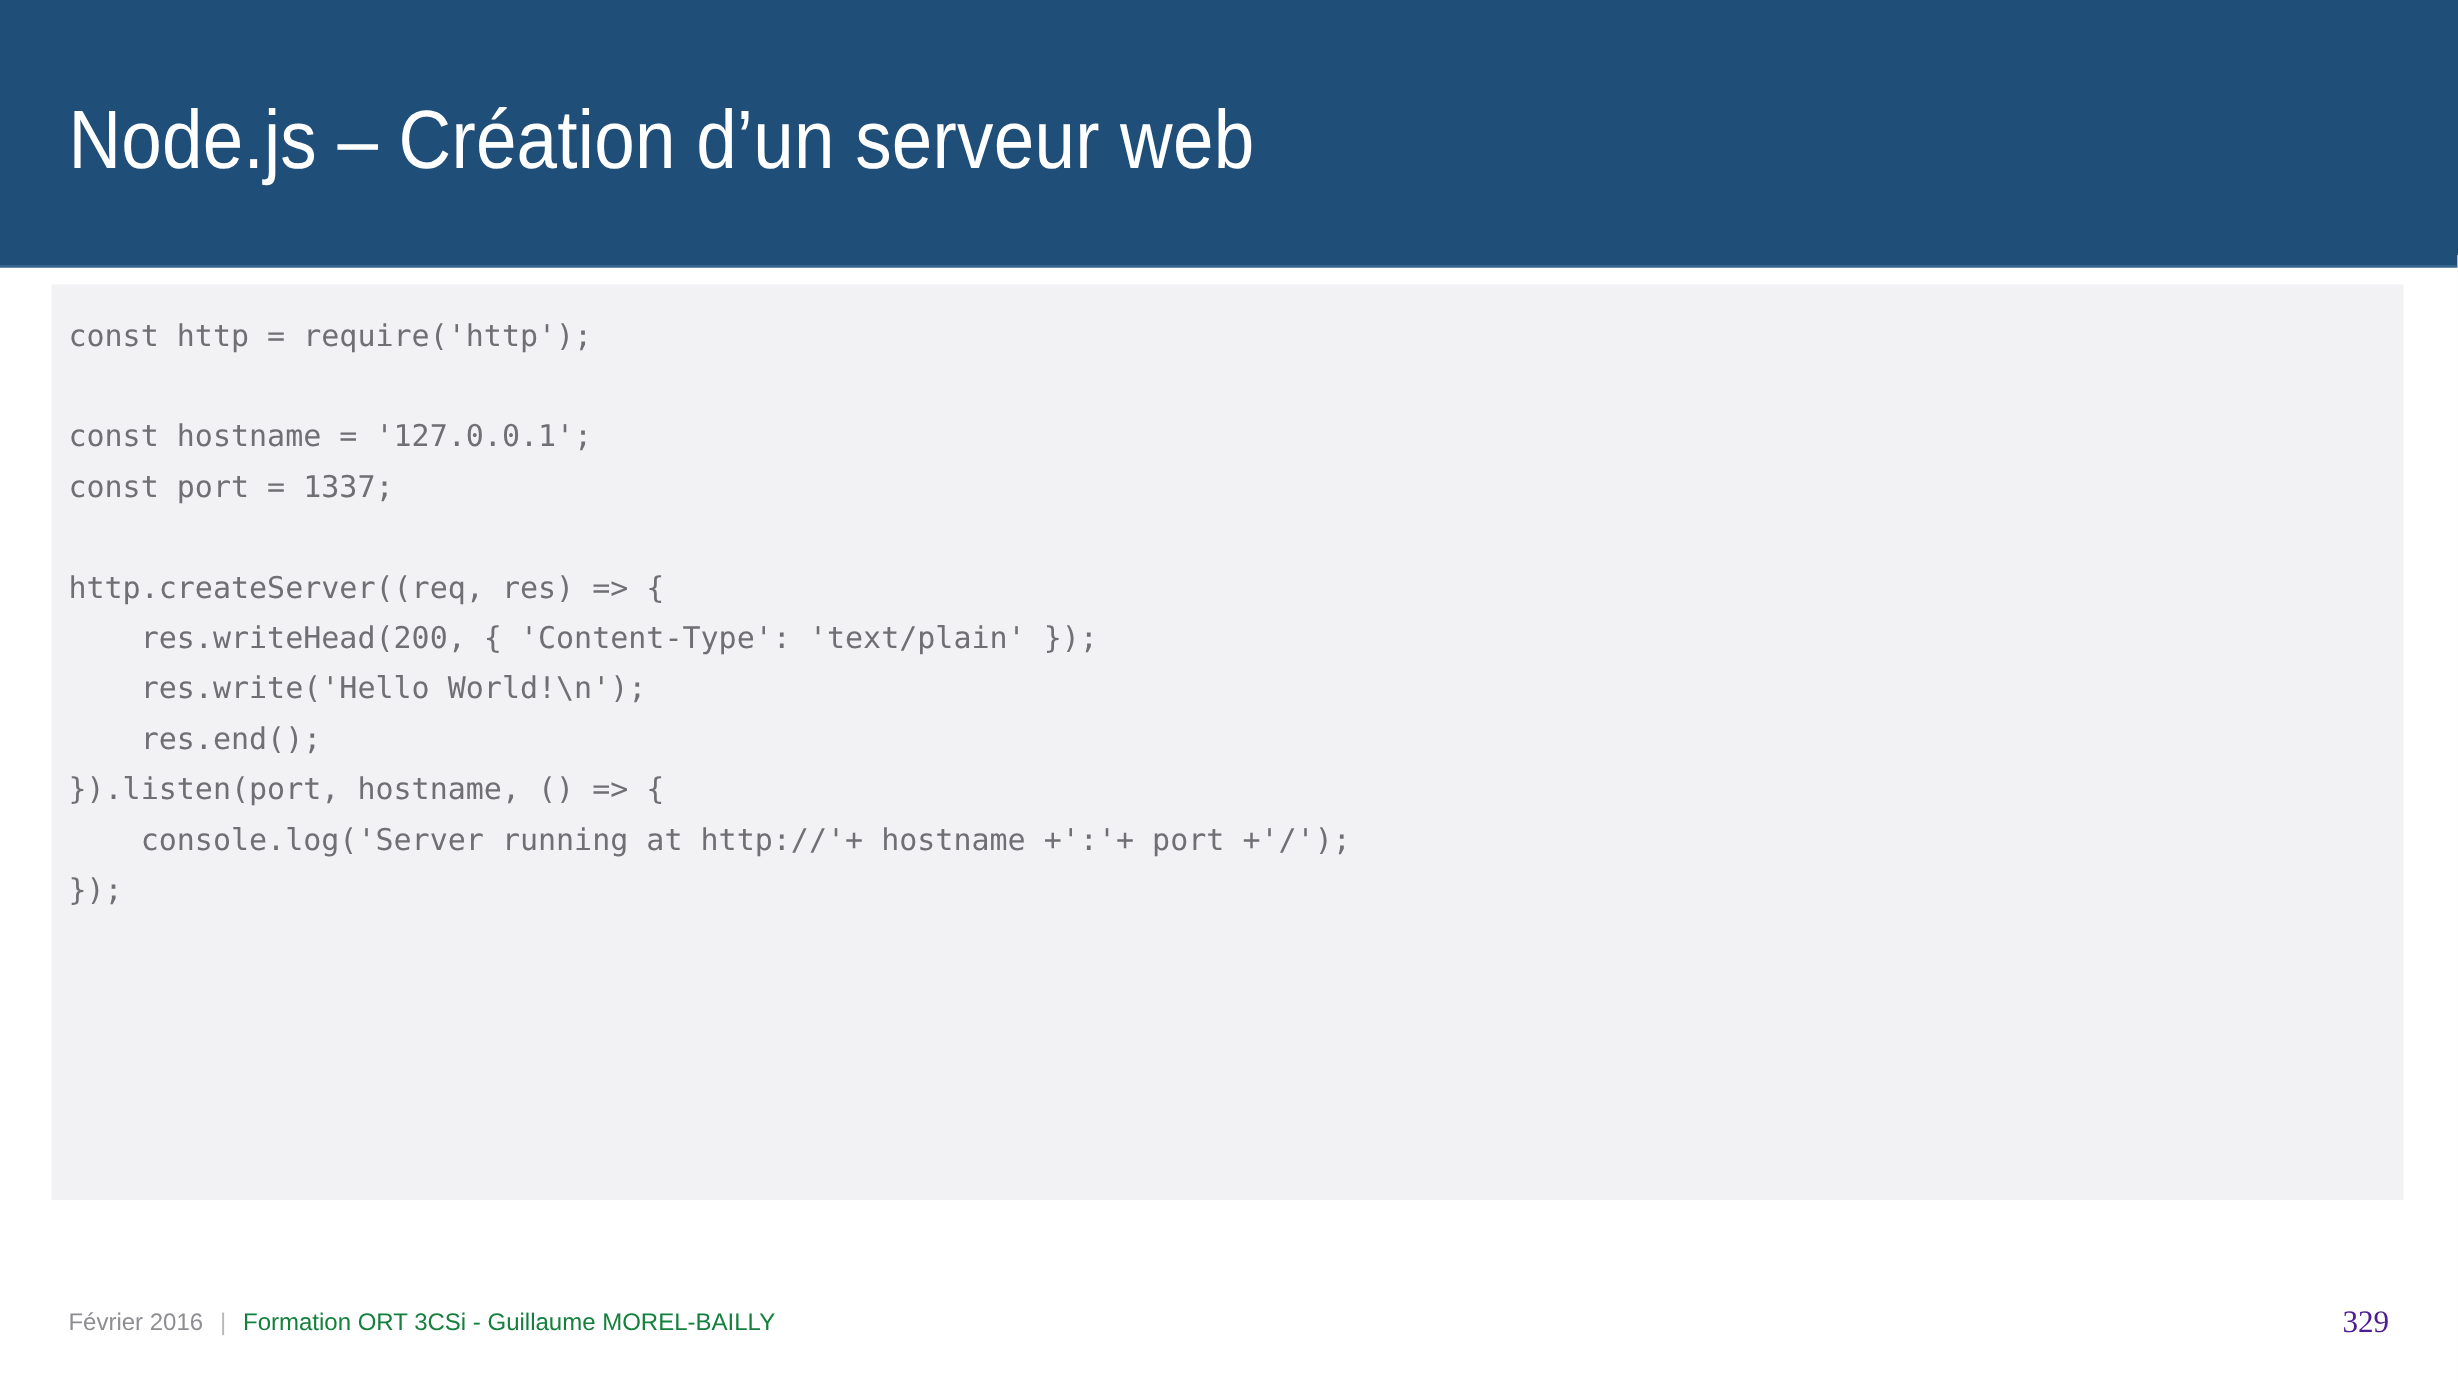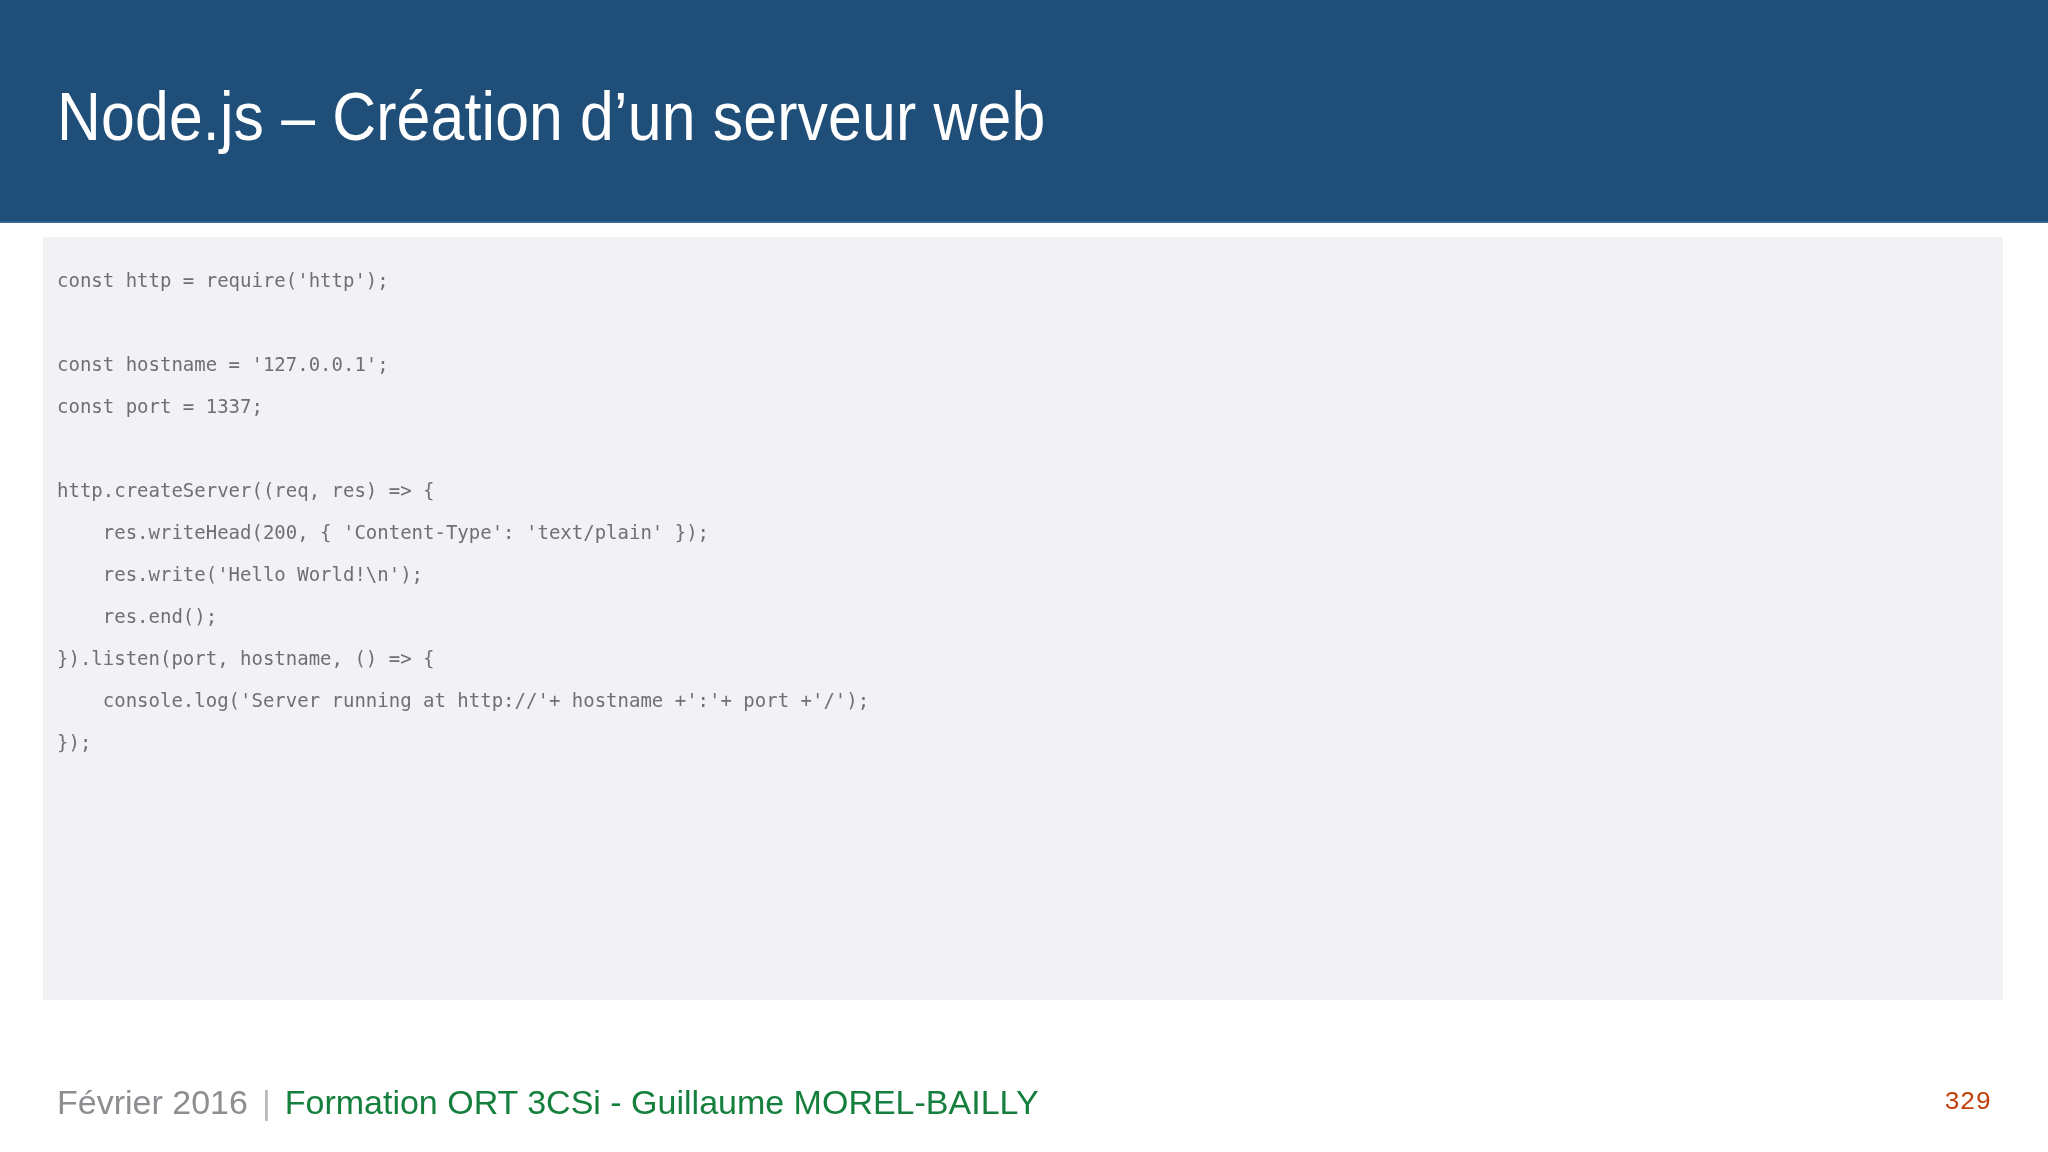--- a/index.html
+++ b/index.html
@@ -66,21 +66,21 @@
     width: 1960px;
     height: 763px;
     background: #F2F1F4;
     box-sizing: border-box;
     overflow: hidden;
   }
   .code-block {
     margin: 0;
     padding: 22px 0 0 14px;
     font-family: "DejaVu Sans Mono", "Liberation Mono", monospace;
-    font-size: 19px;
+    font-size: 25px;
     line-height: 42px;
     color: #6F6F74;
     white-space: pre;
     letter-spacing: 0px;
     tab-size: 4;
   }
   .code-line {
     display: block;
     min-height: 42px;
     white-space: pre;
@@ -95,38 +95,38 @@
     height: 40px;
   }
   .footer-left {
     position: absolute;
     left: 57px;
     top: 0;
     display: flex;
     align-items: baseline;
     color: #8D8D92;
     font-family: "Liberation Sans", sans-serif;
-    font-size: 34px;
+    font-size: 20px;
     font-weight: 400;
     line-height: 34px;
     white-space: nowrap;
   }
   .footer-date { color: #8D8D92; }
   .footer-sep {
     color: #b9b9bd;
     margin: 0 14px;
     font-weight: 300;
   }
   .footer-credit { color: #15803d; }
   .footer-page {
     position: absolute;
     right: 57px;
     top: 0;
-    color: #c2410c;
-    font-family: Liberation Mono, monospace;
+    color: #4c1d95;
+    font-family: Liberation Serif, serif;
     font-size: 26px;
     line-height: 34px;
     text-align: right;
   }
 </style>
 </head>
 <body>
 
 <div class="slide">
 

